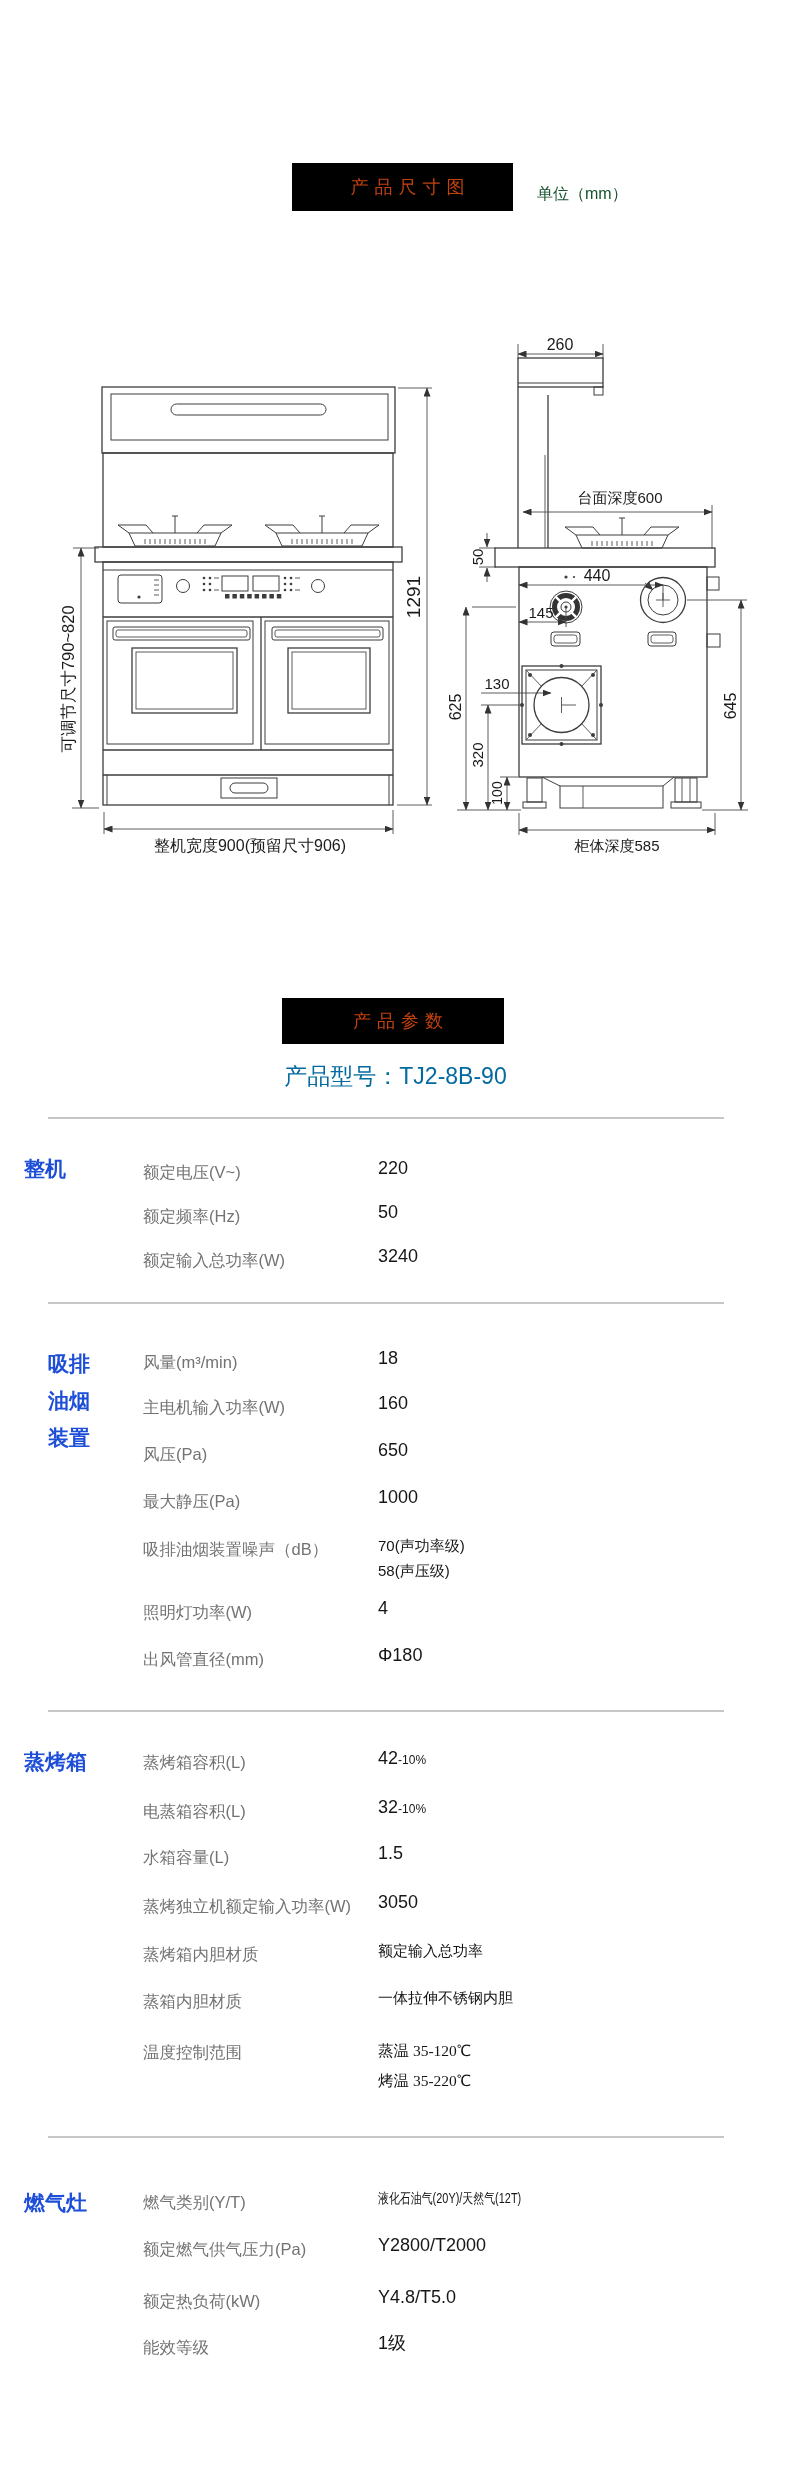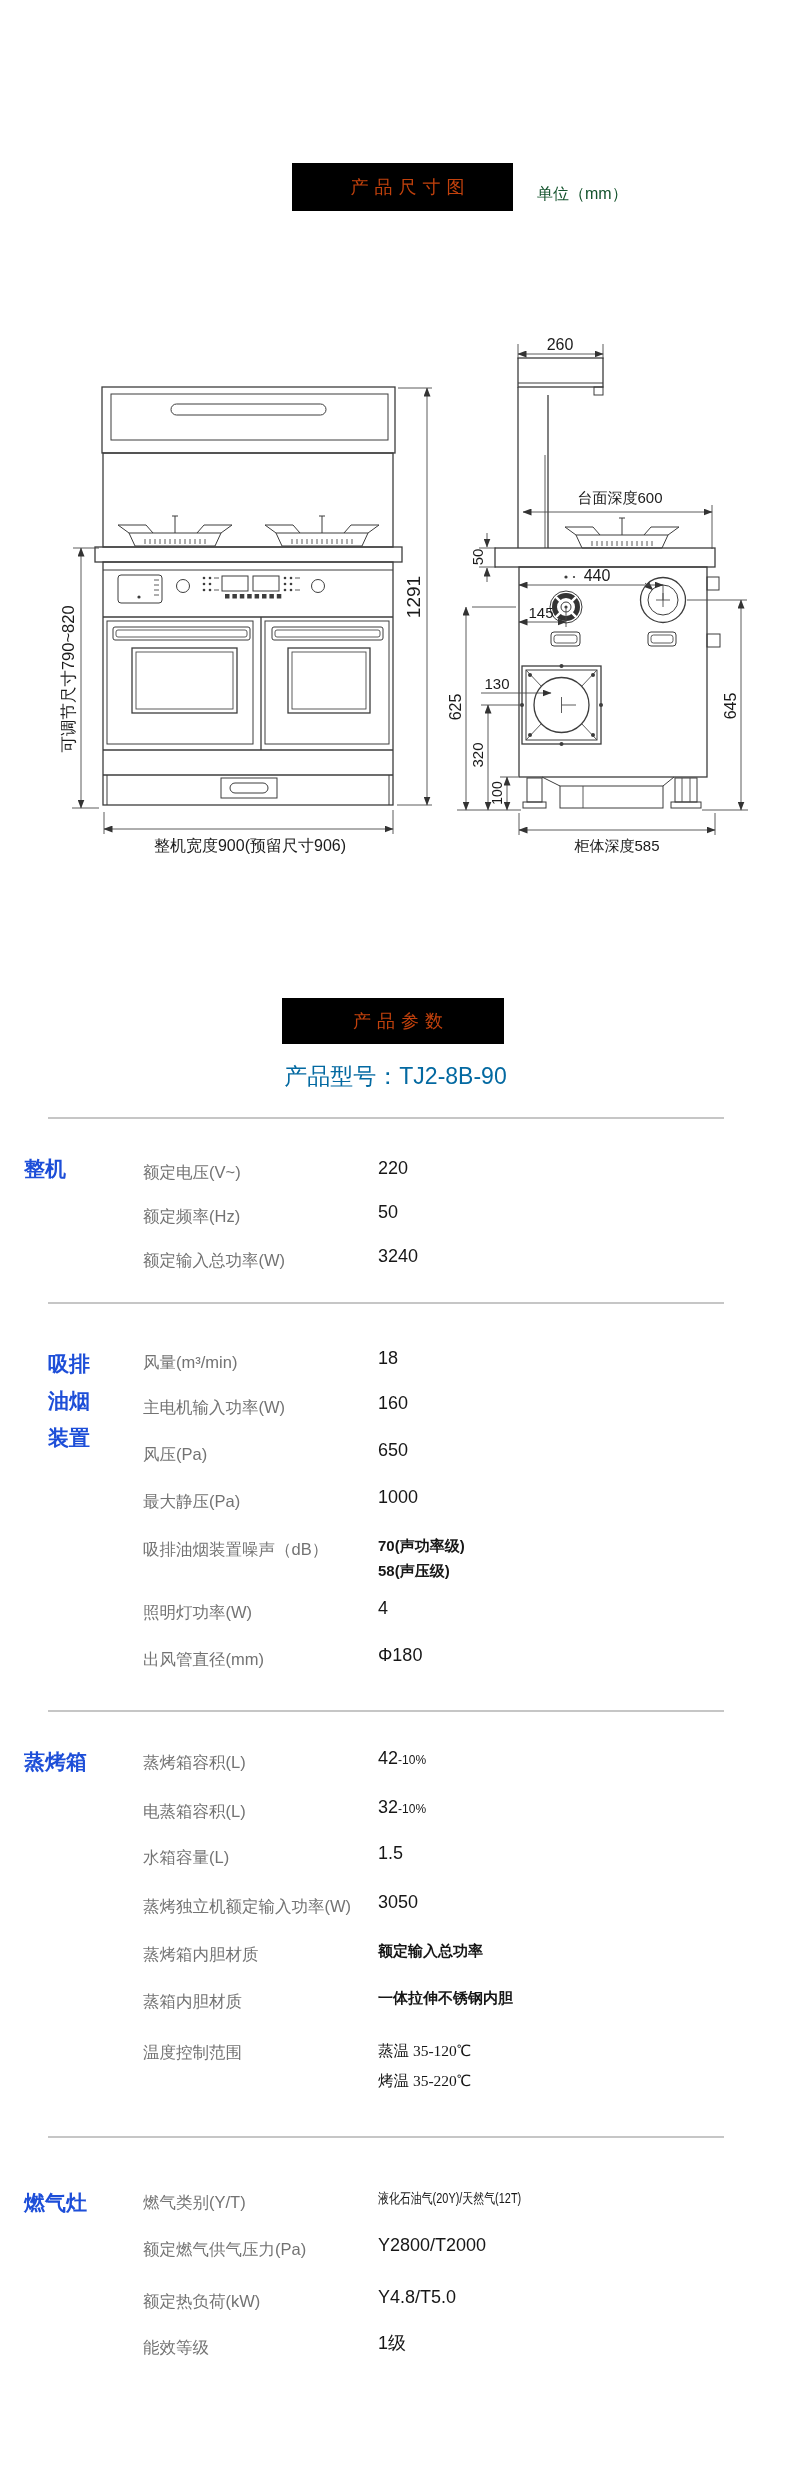--- a/index.html
+++ b/index.html
@@ -10,21 +10,21 @@
   .t1{left:292px;top:163px;width:221px;height:48px;}
   .t2{left:282px;top:998px;width:222px;height:46px;font-family:Liberation Mono, monospace;}
   .unit-label{position:absolute;left:537px;top:184px;font-size:16px;color:#14532d;}
   .model-line{position:absolute;left:0;top:1061px;width:791px;text-align:center;font-size:23px;color:#0369a1;}
   .divider{position:absolute;left:48px;width:676px;height:2px;background:#c6c6c6;}
   .cat{position:absolute;left:24px;font-size:21px;font-weight:bold;color:#1d4ed8;line-height:37px;}
   .cat.multi{width:46px;margin-left:24px;}
   .prow{position:absolute;left:0;width:791px;}
   .rlabel{position:absolute;left:143px;top:4px;font-size:16.5px;color:#737373;line-height:25px;white-space:nowrap;}
   .rval{position:absolute;left:378px;top:0;font-size:18px;color:#161616;line-height:25px;white-space:nowrap;}
-  .rval.cn{font-size:15px;font-weight:bold;}
+  .rval.cn{font-size:15px;}
   .rval.condensed{font-size:14px;transform:scaleX(0.78);transform-origin:left top;}
   .row-temp .rval{line-height:30px;font-size:15.5px;font-family:Liberation Serif, serif;}
   .vsub{font-size:12px;}
   .v2{display:block;}
   .v2:empty{display:none;}
   svg text{font-family:"Liberation Sans","DejaVu Sans",sans-serif;fill:#1b1b1b;}
   .ol{fill:none;stroke:#3d3d3d;stroke-width:1.3;}
   .ol2{fill:none;stroke:#3d3d3d;stroke-width:1;}
   .tl{fill:none;stroke:#4a4a4a;stroke-width:0.9;}
   .fl{fill:#3d3d3d;stroke:none;}

